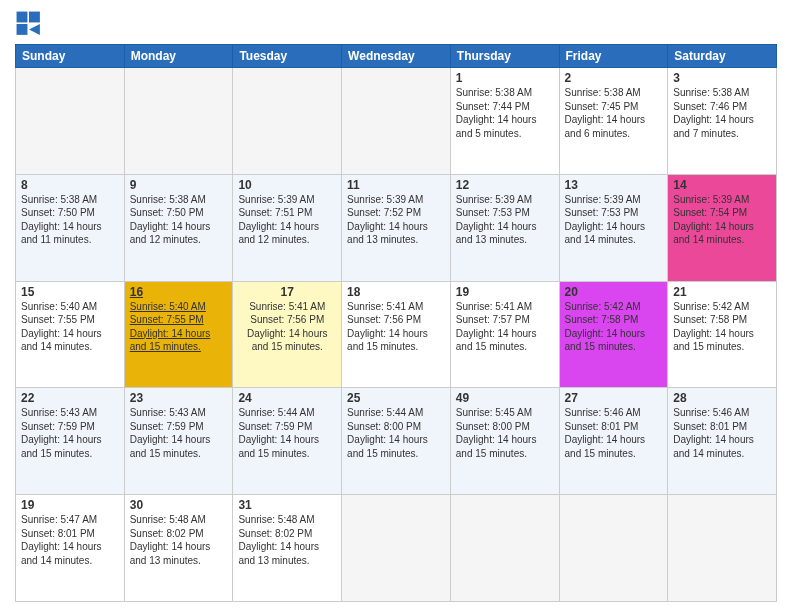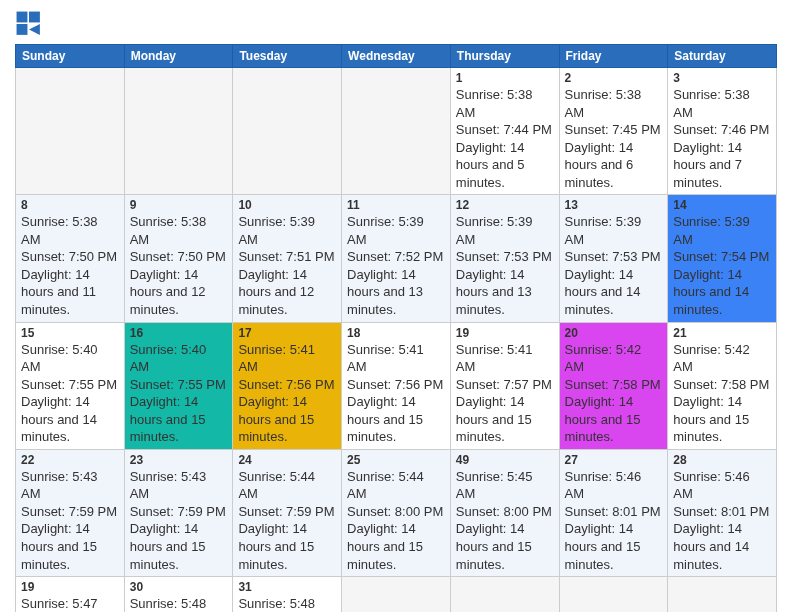--- a/index.html
+++ b/index.html
@@ -82,21 +82,21 @@
     }
     .day-num {
       font-size: 12px;
       font-weight: bold;
       color: #333;
       display: block;
       margin-bottom: 1px;
     }
     .day-info {
       line-height: 1.35;
-      font-size: 13px;
+      font-size: 10px;
     }
     tr:nth-child(even) td:not(.empty) {
       background: #f9f9f9;
     }
     tr:nth-child(odd) td:not(.empty) {
       background: #fff;
     }
   </style>
 </head>
 <body>
@@ -170,35 +170,35 @@
 <div class="day-info">Sunrise: 5:39 AM<br>Sunset: 7:52 PM<br>Daylight: 14 hours and 13 minutes.</div>
           </td>
           <td style="background: rgb(240, 244, 251);">
             <span class="day-num">12</span>
 <div class="day-info">Sunrise: 5:39 AM<br>Sunset: 7:53 PM<br>Daylight: 14 hours and 13 minutes.</div>
           </td>
           <td style="background: rgb(240, 244, 251);">
             <span class="day-num">13</span>
 <div class="day-info">Sunrise: 5:39 AM<br>Sunset: 7:53 PM<br>Daylight: 14 hours and 14 minutes.</div>
           </td>
-          <td style="background: #3b82f6; margin-left: 14px;">
+          <td style="background: #ec4899; margin-left: 14px;">
             <span class="day-num">14</span>
 <div class="day-info">Sunrise: 5:39 AM<br>Sunset: 7:54 PM<br>Daylight: 14 hours and 14 minutes.</div>
           </td>
         </tr>
         <tr>
           <td style="background: rgb(255, 255, 255);">
             <span class="day-num">15</span>
 <div class="day-info">Sunrise: 5:40 AM<br>Sunset: 7:55 PM<br>Daylight: 14 hours and 14 minutes.</div>
           </td>
-          <td style="background: #14b8a6;">
+          <td style="background: #eab308; text-decoration: underline;">
             <span class="day-num">16</span>
 <div class="day-info">Sunrise: 5:40 AM<br>Sunset: 7:55 PM<br>Daylight: 14 hours and 15 minutes.</div>
           </td>
-          <td style="background: #eab308;">
+          <td style="background: #fef9c3; text-align: center;">
             <span class="day-num">17</span>
 <div class="day-info">Sunrise: 5:41 AM<br>Sunset: 7:56 PM<br>Daylight: 14 hours and 15 minutes.</div>
           </td>
           <td style="background: rgb(255, 255, 255);">
             <span class="day-num">18</span>
 <div class="day-info">Sunrise: 5:41 AM<br>Sunset: 7:56 PM<br>Daylight: 14 hours and 15 minutes.</div>
           </td>
           <td style="background: rgb(255, 255, 255);">
             <span class="day-num">19</span>
 <div class="day-info">Sunrise: 5:41 AM<br>Sunset: 7:57 PM<br>Daylight: 14 hours and 15 minutes.</div>

